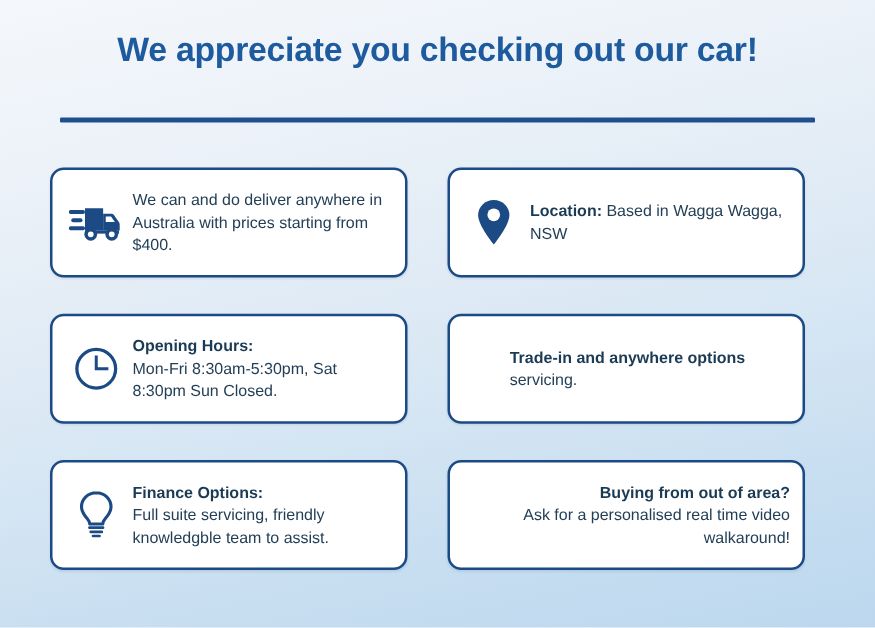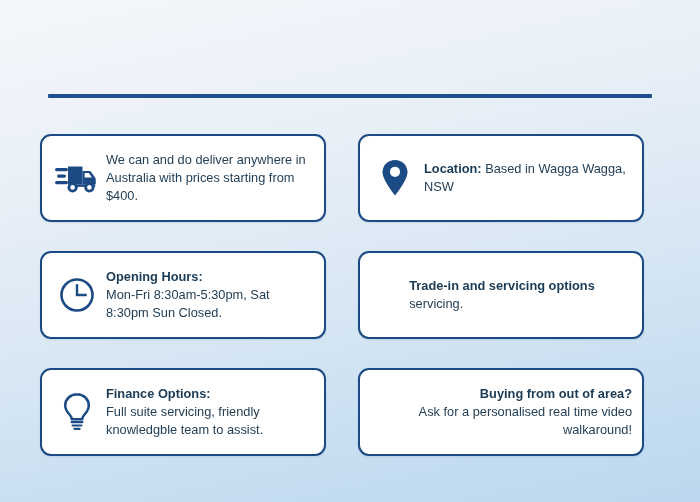--- a/index.html
+++ b/index.html
@@ -103,20 +103,21 @@
   
   .card.no-icon { justify-content: center; }
   .card.no-icon .card-text { text-align: right; flex: 0 1 auto; }
   .card.no-icon.left-aligned .card-text { text-align: left; }
 </style>
 </head>
 <body>
 
 <div class="page">
 
+  <div class="headline">We appreciate you checking out our car!</div>
 
   <div class="divider"></div>
 
   <div class="grid">
 
     <div class="card">
       <span class="card-icon">
         <svg width="44" height="34" viewBox="0 0 44 34">
           <g fill="#1b4a84">
             <rect x="0" y="7" width="13" height="3.2" rx="1.6"></rect>
@@ -158,21 +159,21 @@
         </svg>
       </span>
       <div class="card-text">
         <div class="lead">Opening Hours:</div>
         <div>Mon-Fri 8:30am-5:30pm, Sat 8:30pm Sun Closed.</div>
       </div>
     </div>
 
     <div class="card no-icon left-aligned">
       <div class="card-text">
-        <div class="lead">Trade-in and servicing options</div>
+        <div class="lead">Trade-in and anywhere options</div>
         <div>servicing.</div>
       </div>
     </div>
 
     <div class="card">
       <span class="card-icon">
         <svg width="32" height="40" viewBox="0 0 32 40">
           <path d="M16 2.2 C9.4 2.2 4.2 7.2 4.2 13.4 C4.2 17.6 6.6 20.4 8.7 22.8 C10 24.3 10.8 25.4 10.8 27.2 L21.2 27.2 C21.2 25.4 22 24.3 23.3 22.8 C25.4 20.4 27.8 17.6 27.8 13.4 C27.8 7.2 22.6 2.2 16 2.2 Z" fill="none" stroke="#1b4a84" stroke-width="2.5" stroke-linejoin="round"></path>
           <line x1="10.6" y1="30.1" x2="21.4" y2="30.1" stroke="#1b4a84" stroke-width="2.2" stroke-linecap="round"></line>
           <line x1="11.6" y1="33.5" x2="20.4" y2="33.5" stroke="#1b4a84" stroke-width="2.2" stroke-linecap="round"></line>

